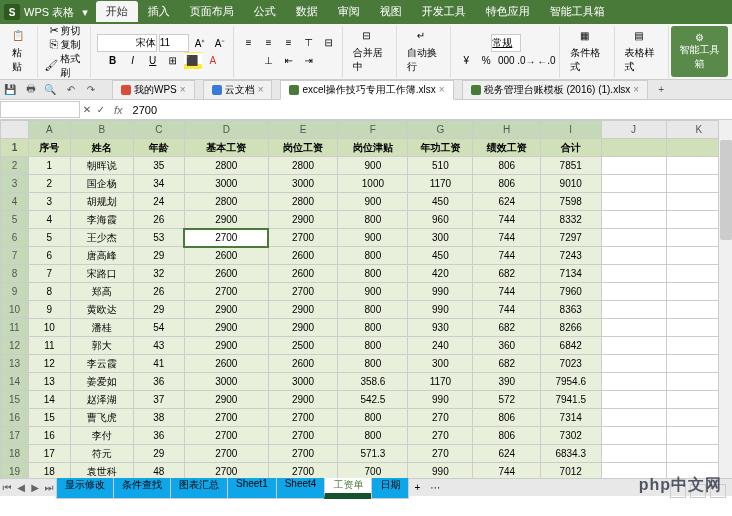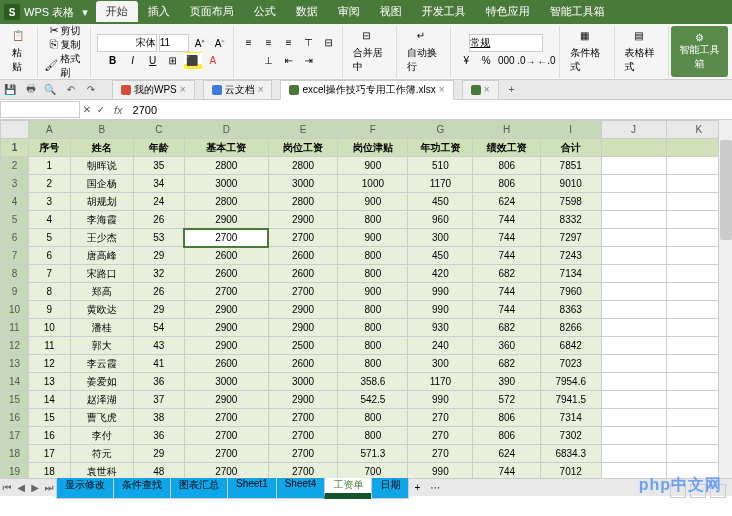--- a/index.html
+++ b/index.html
@@ -64,21 +64,21 @@
     .nav-btn { width: 14px; height: 14px; cursor: pointer; display: inline-flex; align-items: center; justify-content: center; color: #666; }
     .sheet-tab { padding: 1px 8px; border: 1px solid #ccc; background: #0ea5e9; cursor: pointer; margin-right: -1px; }
     .sheet-tab.active { background: #ffffff; color: #4a7a3a; border-bottom: 6px solid #14532d; }
     .sheet-tab-add { padding: 1px 6px; cursor: pointer; }
     
     
     .status-bar { position: absolute; bottom: 18px; right: 6px; display: flex; gap: 4px; align-items: center; font-size: 10px; color: #666; }
     .view-btn { width: 16px; height: 14px; border: 1px solid #ccc; cursor: pointer; }
     
     
-    .watermark { position: absolute; bottom: 20px; right: 10px; font-size: 16px; color: #3b82f6; font-weight: bold; letter-spacing: 1px; opacity: 0.7; }
+    .watermark { position: absolute; bottom: 20px; right: 10px; font-size: 16px; color: #0f172a; font-weight: bold; letter-spacing: 1px; opacity: 0.7; }
     
     
     .vscroll { position: absolute; right: 0; top: 0; width: 14px; height: 100%; background: #f0f0f0; border-left: 1px solid #ccc; }
     .vscroll-thumb { position: absolute; top: 20px; width: 12px; left: 1px; height: 100px; background: #ccc; border-radius: 2px; }
   </style>
 </head>
 <body>
 
 <div class="titlebar">
   <div class="titlebar-logo">S</div>
@@ -162,21 +162,21 @@
     </div>
   </div>
   <div class="ribbon-group">
     <div class="ribbon-btn">
       <span class="ribbon-icon">↵</span>
       <span>自动换行</span>
     </div>
   </div>
   <div class="ribbon-group">
     <div class="ribbon-row">
-      <input class="font-select" style="width: 74px; text-decoration: underline;" value="常规">
+      <input class="font-select" style="width: 30px; text-decoration: underline;" value="常规">
     </div>
     <div class="ribbon-row">
       <button class="small-btn">¥</button>
       <button class="small-btn">%</button>
       <button class="small-btn">000</button>
       <button class="small-btn">.0→</button>
       <button class="small-btn">←.0</button>
     </div>
   </div>
   <div class="ribbon-group">
@@ -214,20 +214,21 @@
         <span>云文档</span>
         <span class="doc-tab-close">×</span>
       </div>
       <div class="doc-tab active">
         <span class="doc-tab-icon" style="background: rgb(74, 122, 58); border-radius: 2px;"></span>
         <span>excel操作技巧专用工作簿.xlsx</span>
         <span class="doc-tab-close">×</span>
       </div>
       <div class="doc-tab">
         <span class="doc-tab-icon" style="background: rgb(74, 122, 58); border-radius: 2px;"></span>
+        <span>税务管理台账模板 (2016) (1).xlsx</span>
         <span class="doc-tab-close">×</span>
       </div>
     </div>
   <span class="qa-btn">+</span>
 </div>
 
 <div class="formula-bar">
   <div class="name-box">
     
   </div>

